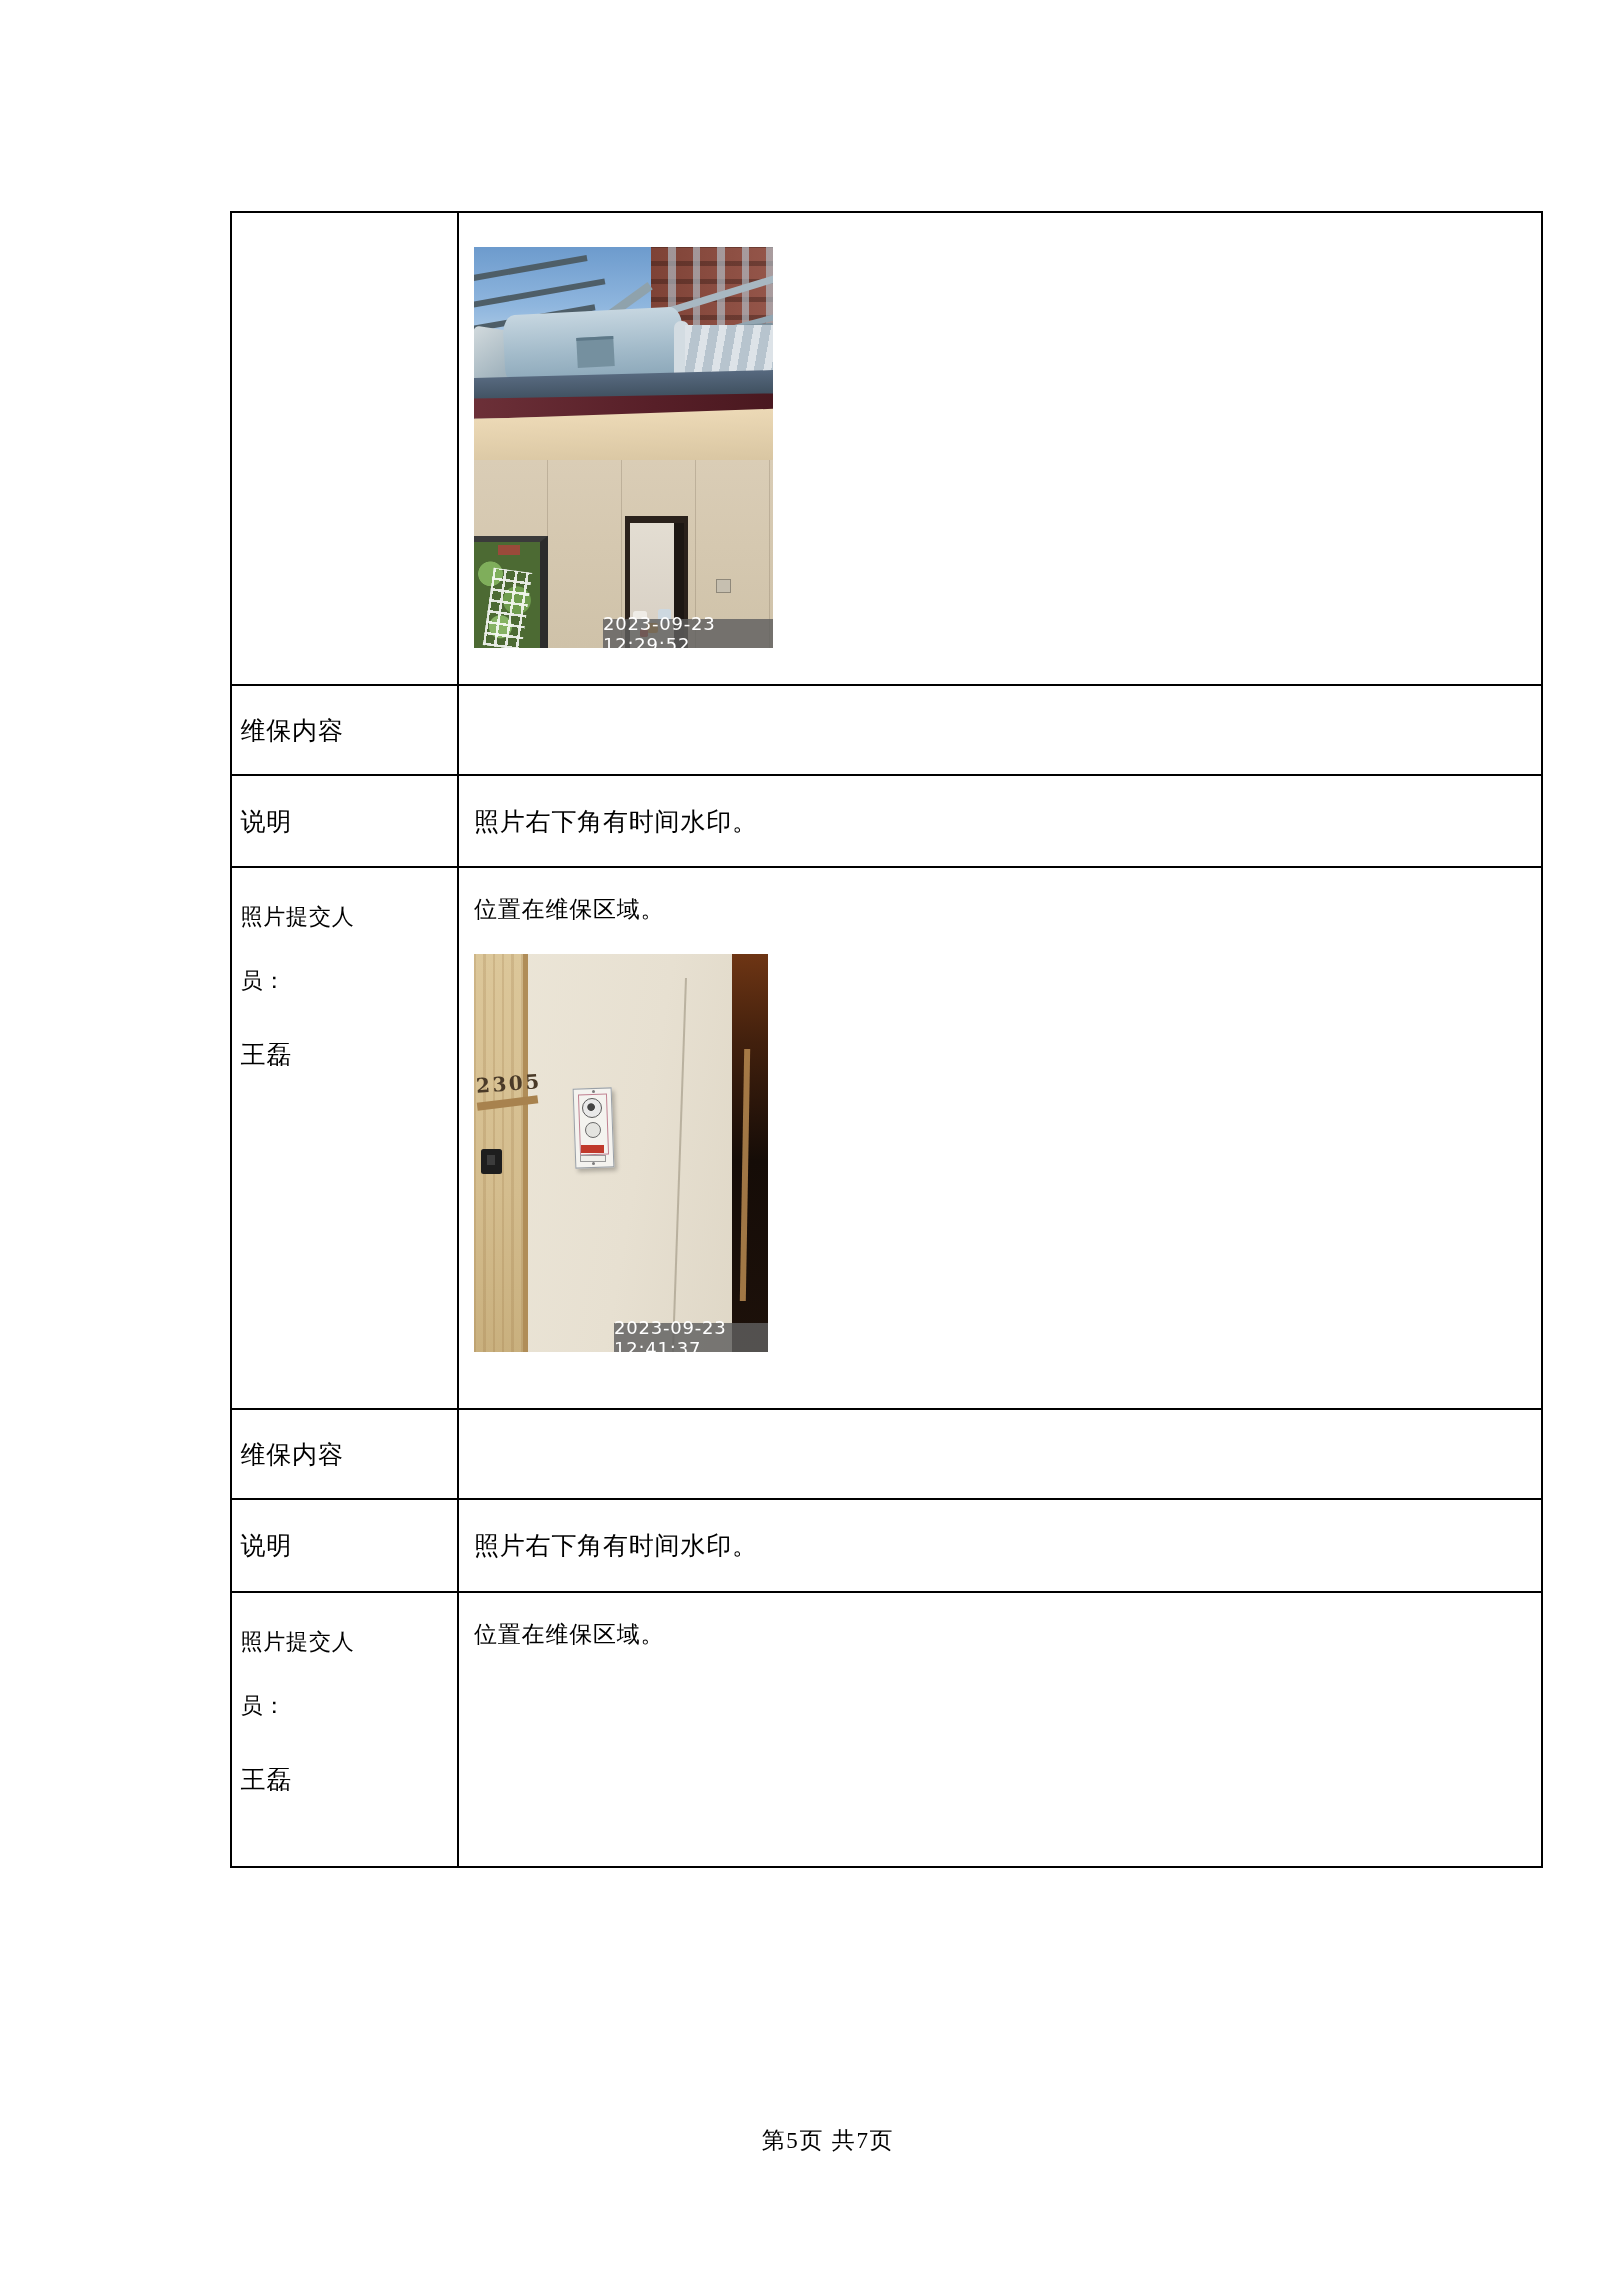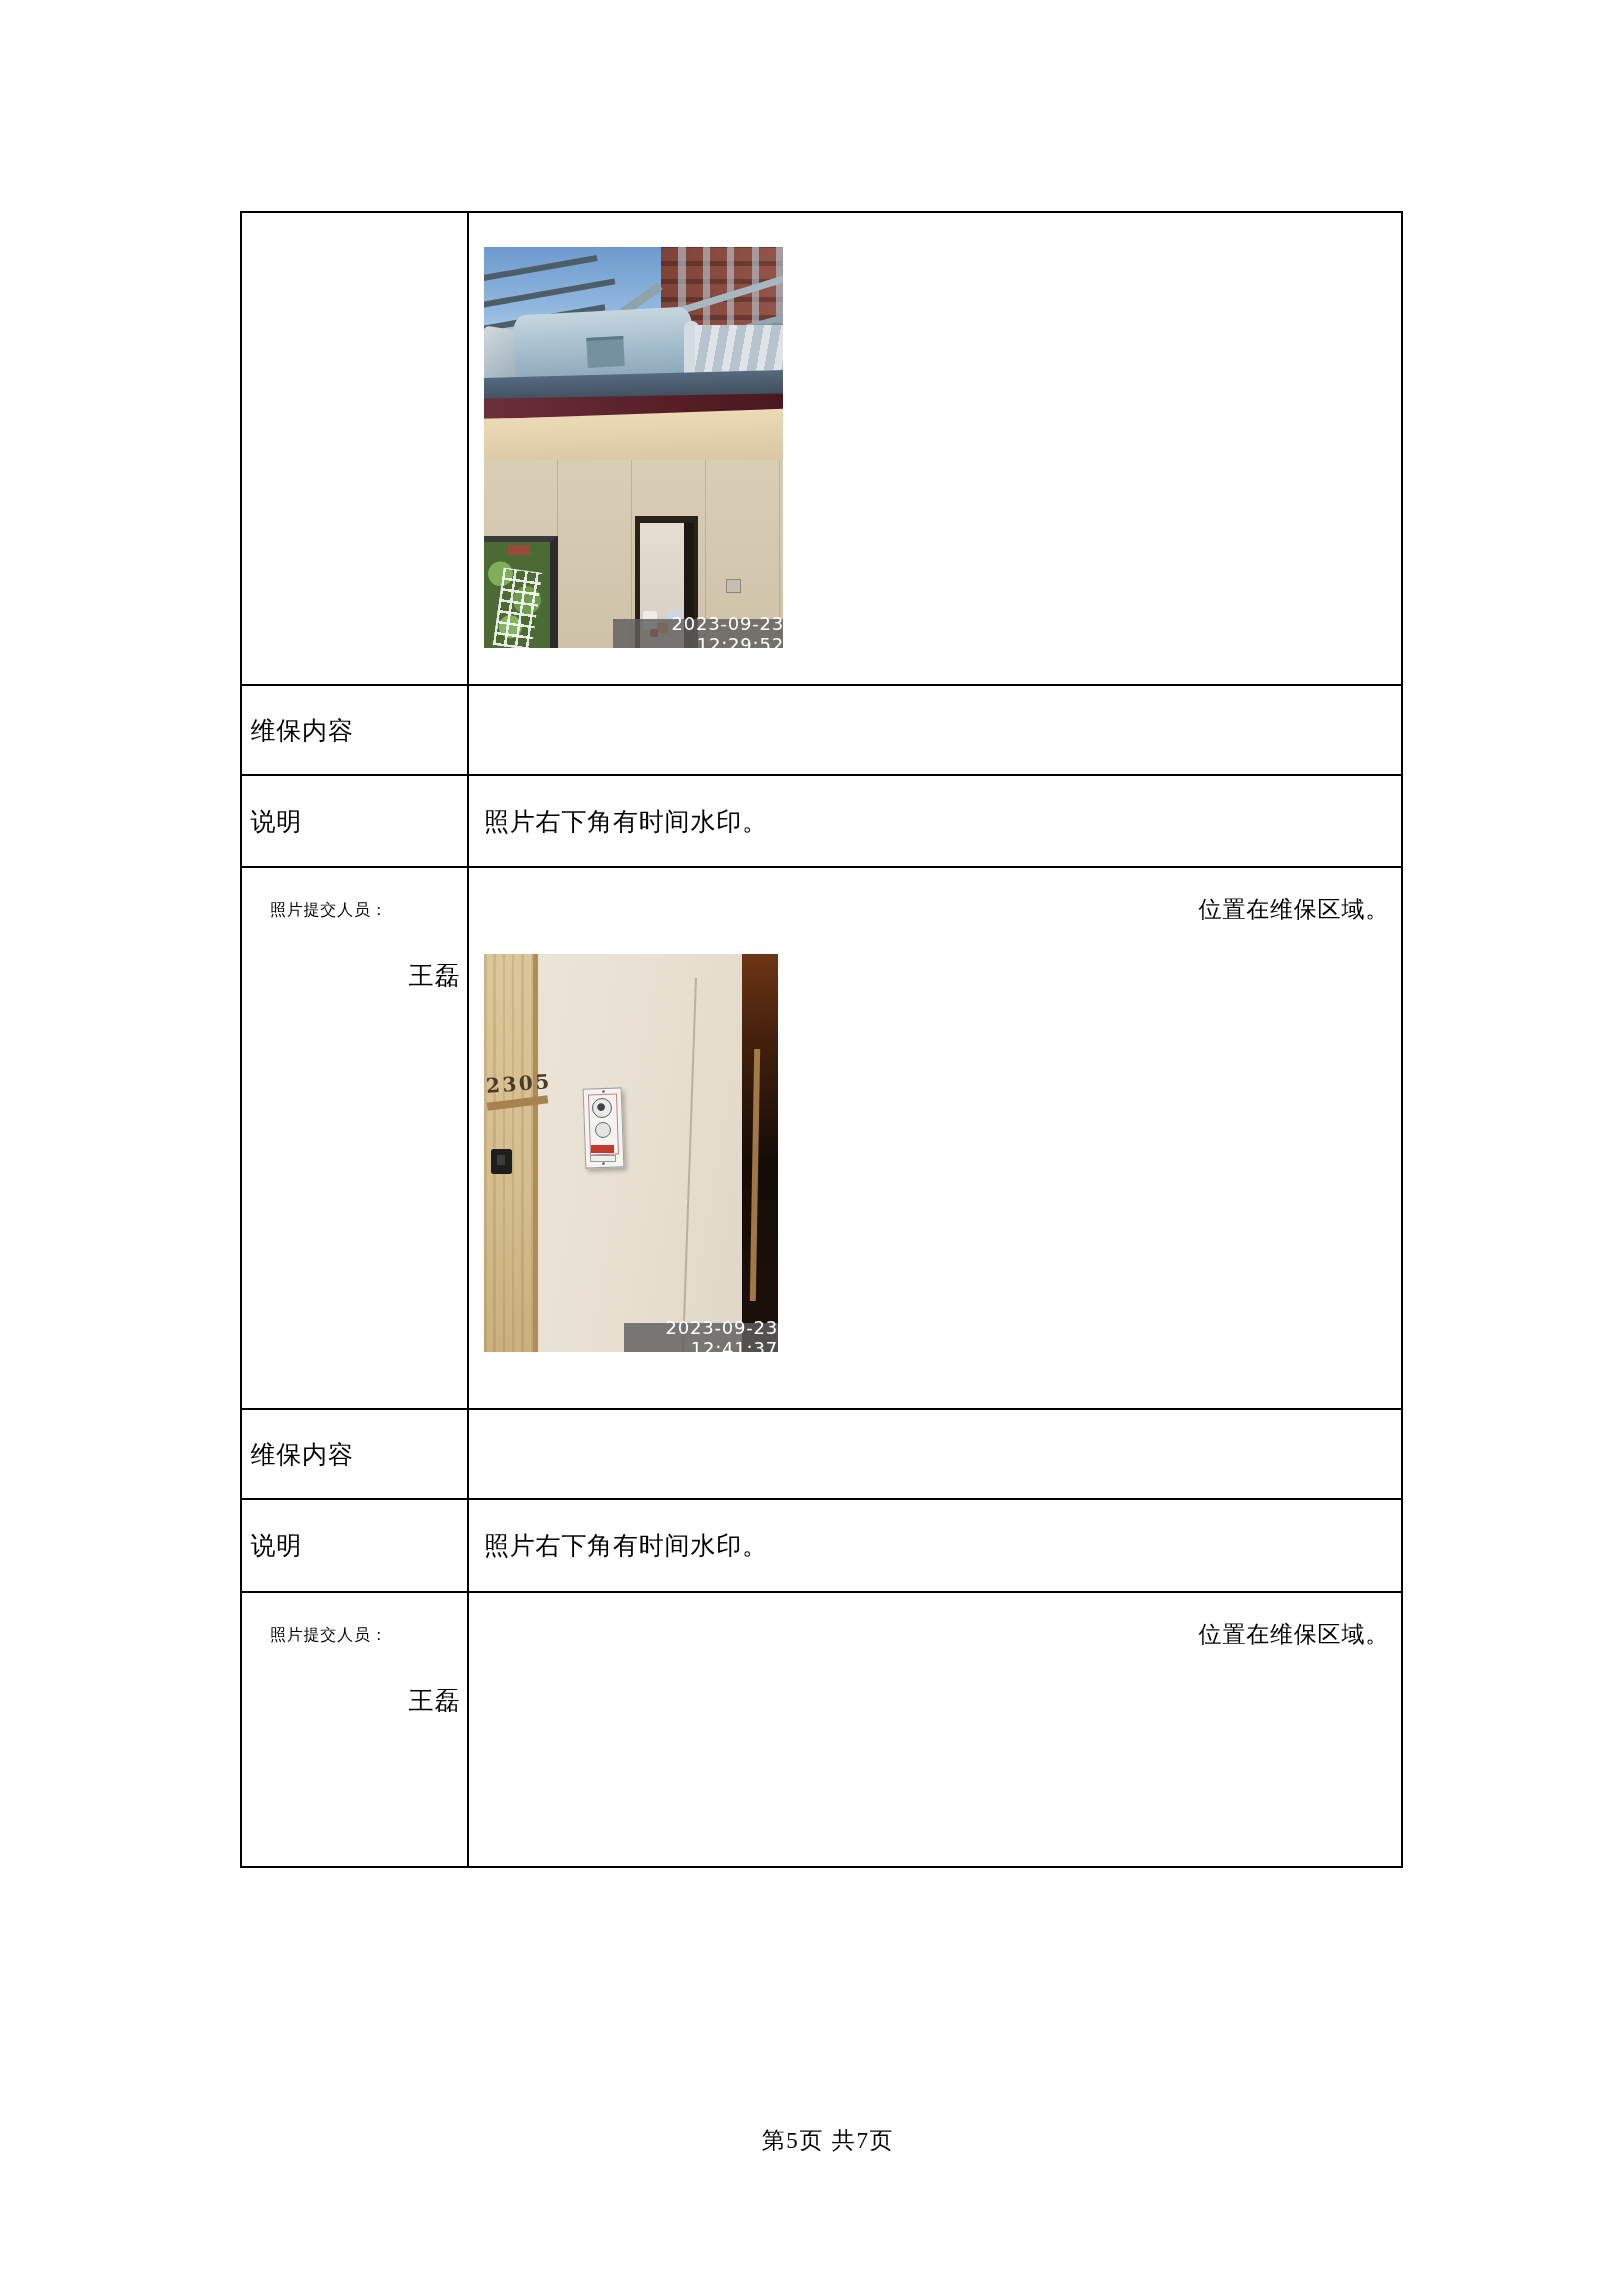--- a/index.html
+++ b/index.html
@@ -1,35 +1,35 @@
 <!DOCTYPE html>
 <html style="font-size:13.5px"><head>
 <meta charset="utf-8">
 <style>
   * { margin:0; padding:0; box-sizing:border-box; }
   html,body { width:1624px; height:2295px; background:#ffffff;
     font-family:"Liberation Serif","DejaVu Serif",serif; color:#000; }
   .page { position:relative; width:1624px; height:2295px; overflow:hidden; background:#fff; }
 
   
-  .report-table { position:absolute; left:240px; top:211px; width:1163px; border:2.5px solid #000;text-align:right; }
+  .report-table { position:absolute; left:230px; top:211px; width:1313px; border:2.5px solid #000; }
   .trow { display:flex; border-bottom:2.5px solid #000; }
   .trow:last-child { border-bottom:none; }
   .c1 { width:227px; border-right:2.5px solid #000; padding-left:8.5px; padding-right:6.8px; }
   .c2 { flex:1; padding-left:15px; padding-right:12px; }
   .r1 { height:473px; }
   .r2, .r5 { height:90px; }
   .r3 { height:92px; }
   .r4 { height:542px; }
   .r6 { height:93px; }
   .r7 { height:273px; }
   .vcenter { display:flex; align-items:center; }
   .cell-text { font-size:25px; line-height:37px; letter-spacing:0.8px; }
   .pad-top { padding-top:17px; }
-  .submitter-label { width:137px; font-size:16px; line-height:49px; letter-spacing:0.8px; }
+  .submitter-label { width:137px; font-size:22px; line-height:64px; letter-spacing:0.8px; }
   .submitter-name { font-size:25px; line-height:49px; margin-top:17px; letter-spacing:0.8px; }
   .location-note { font-size:23px; line-height:49px; letter-spacing:0.8px; }
 
   
   .photo { position:relative; overflow:hidden; }
   .photo > div { position:absolute; }
   .ts-bar { display:flex; align-items:center; justify-content:center;
     background:rgba(95,95,95,.82); color:#fff; font-size:18px; letter-spacing:0.8px;
     font-family:"DejaVu Sans","Liberation Sans",sans-serif; }
 

